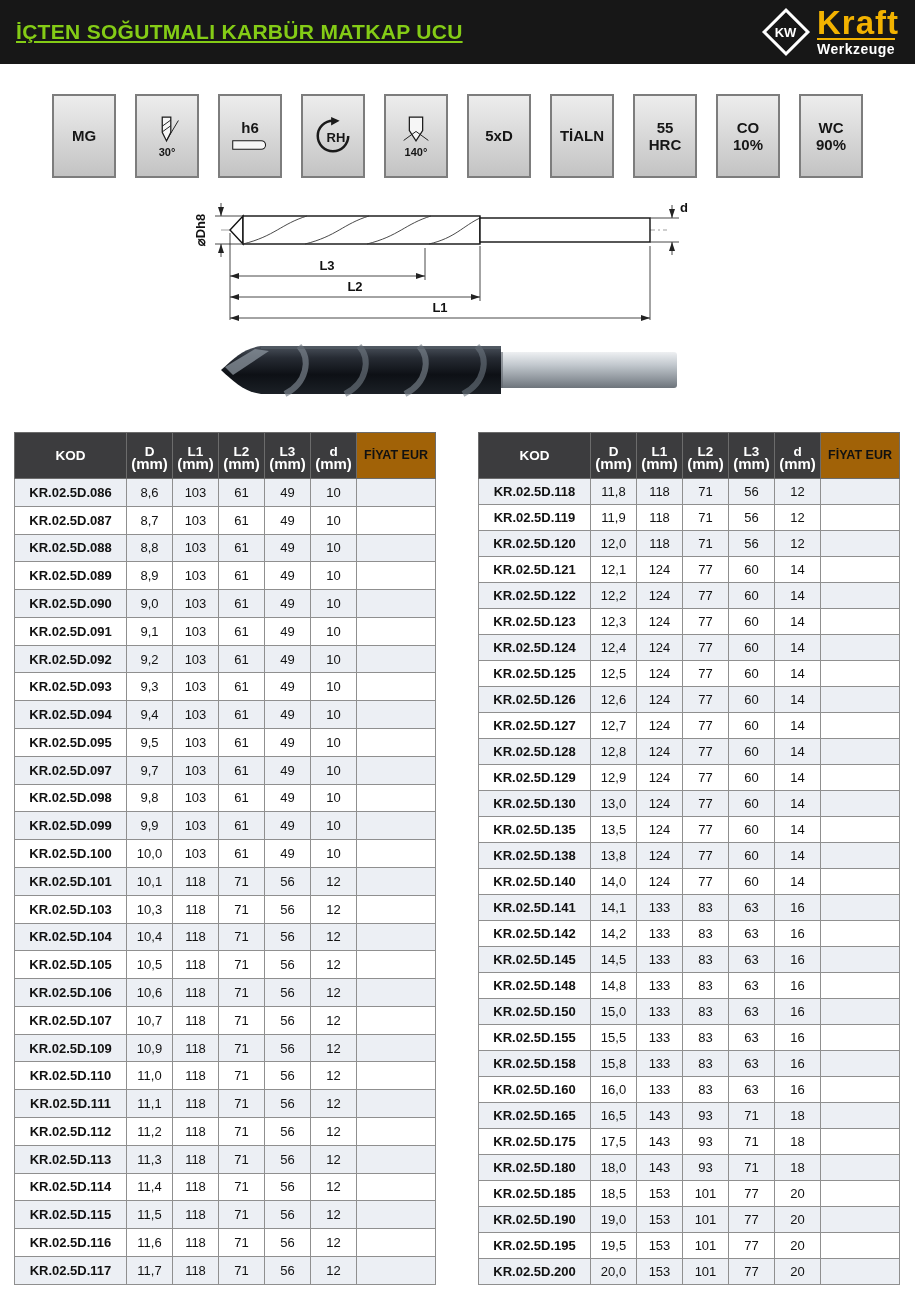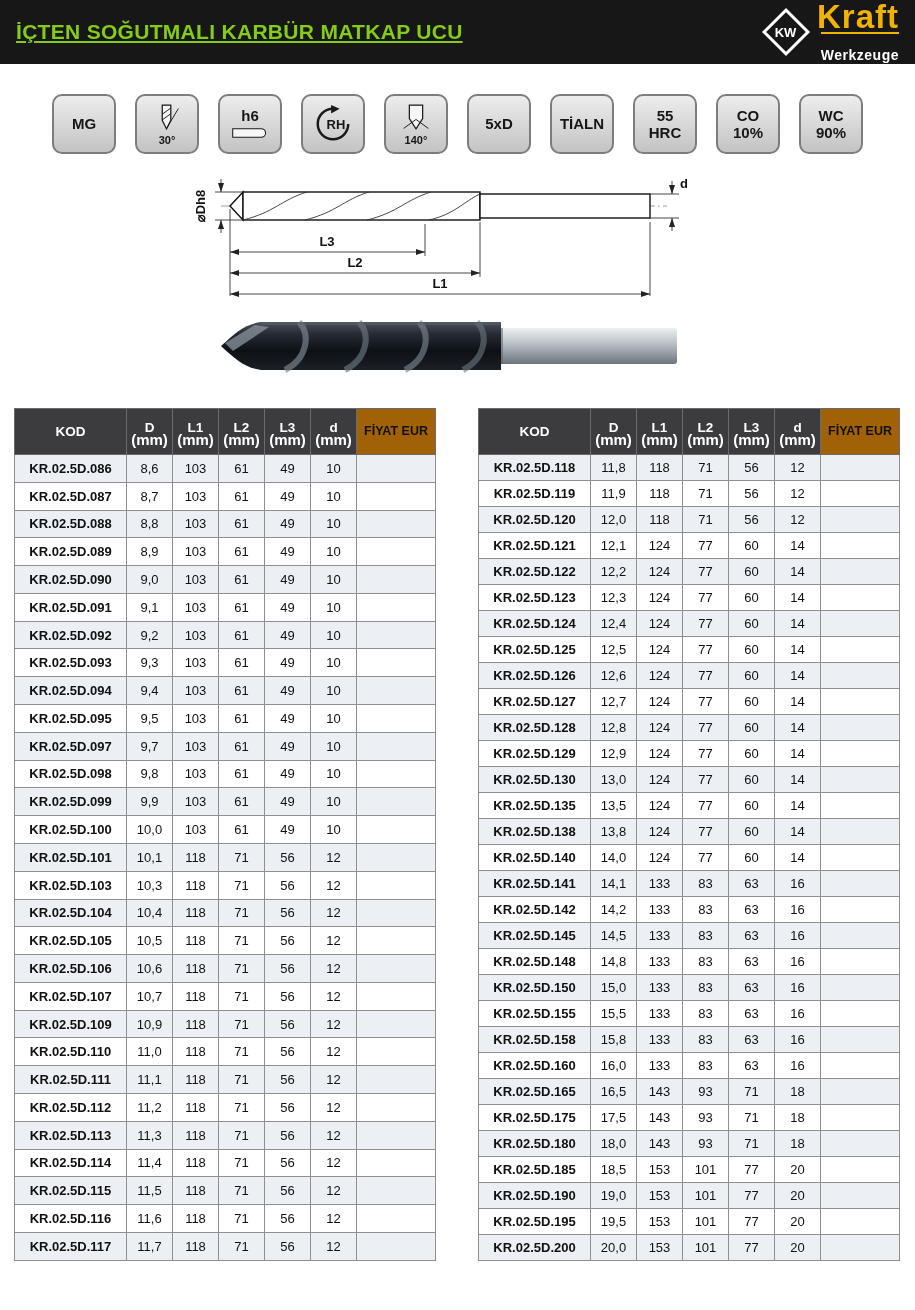--- a/index.html
+++ b/index.html
@@ -21,33 +21,33 @@
   .page-title {
     color: #84cc16; font-weight: bold; font-size: 21px; letter-spacing: .3px; text-decoration: underline;
   }
   .logo { display: flex; align-items: center; gap: 10px; }
   .kw-diamond {
     width: 34px; height: 34px; border: 3px solid #fff;
     transform: rotate(45deg); display: flex; align-items: center; justify-content: center;
     margin-right: 4px;
   }
   .kw-diamond span { transform: rotate(-45deg); color: #fff; font-weight: bold; font-size: 13px; }
-  .brand-block { display: flex; flex-direction: column; align-items: flex-end; }
+  .brand-block { display: flex; flex-direction: column; align-items: flex-start; }
   .brand-name { color: #f2b200; font-weight: bold; font-size: 33px; line-height: 30px; letter-spacing: 1px; }
-  .brand-sub { color: #fff; font-size: 14px; font-weight: bold; letter-spacing: .5px; border-top: 2px solid #f2b200; padding-top: 13px; }
+  .brand-sub { color: #fff; font-size: 14px; font-weight: bold; letter-spacing: .5px; border-top: 2px solid #f2b200; padding-top: 1px; }
 
   
   .badge-row {
     display: flex; justify-content: space-between;
     margin: 30px 52px 0 52px;
   }
   .badge {
-    width: 64px; height: 60px;
+    width: 64px; height: 84px;
     background: linear-gradient(180deg, #ededed 0%, #d6d6d6 55%, #c3c3c3 100%);
-    border: 2px solid #7d7d7d; border-radius: 10px;
+    border: 2px solid #7d7d7d; border-radius: 0;
     display: flex; flex-direction: column; align-items: center; justify-content: center;
     gap: 1px; padding: 3px;
   }
   .badge-line { font-weight: bold; font-size: 15px; line-height: 16px; color: #161616; }
   .badge-line.small { font-size: 11px; line-height: 12px; }
   .bsvg { width: 38px; height: 30px; }
   .bsvg.big { width: 40px; height: 40px; }
   .badge.overlay { position: relative; }
   .badge.overlay .badge-line {
     position: absolute; top: 52%; left: 55%; transform: translate(-50%,-50%);

